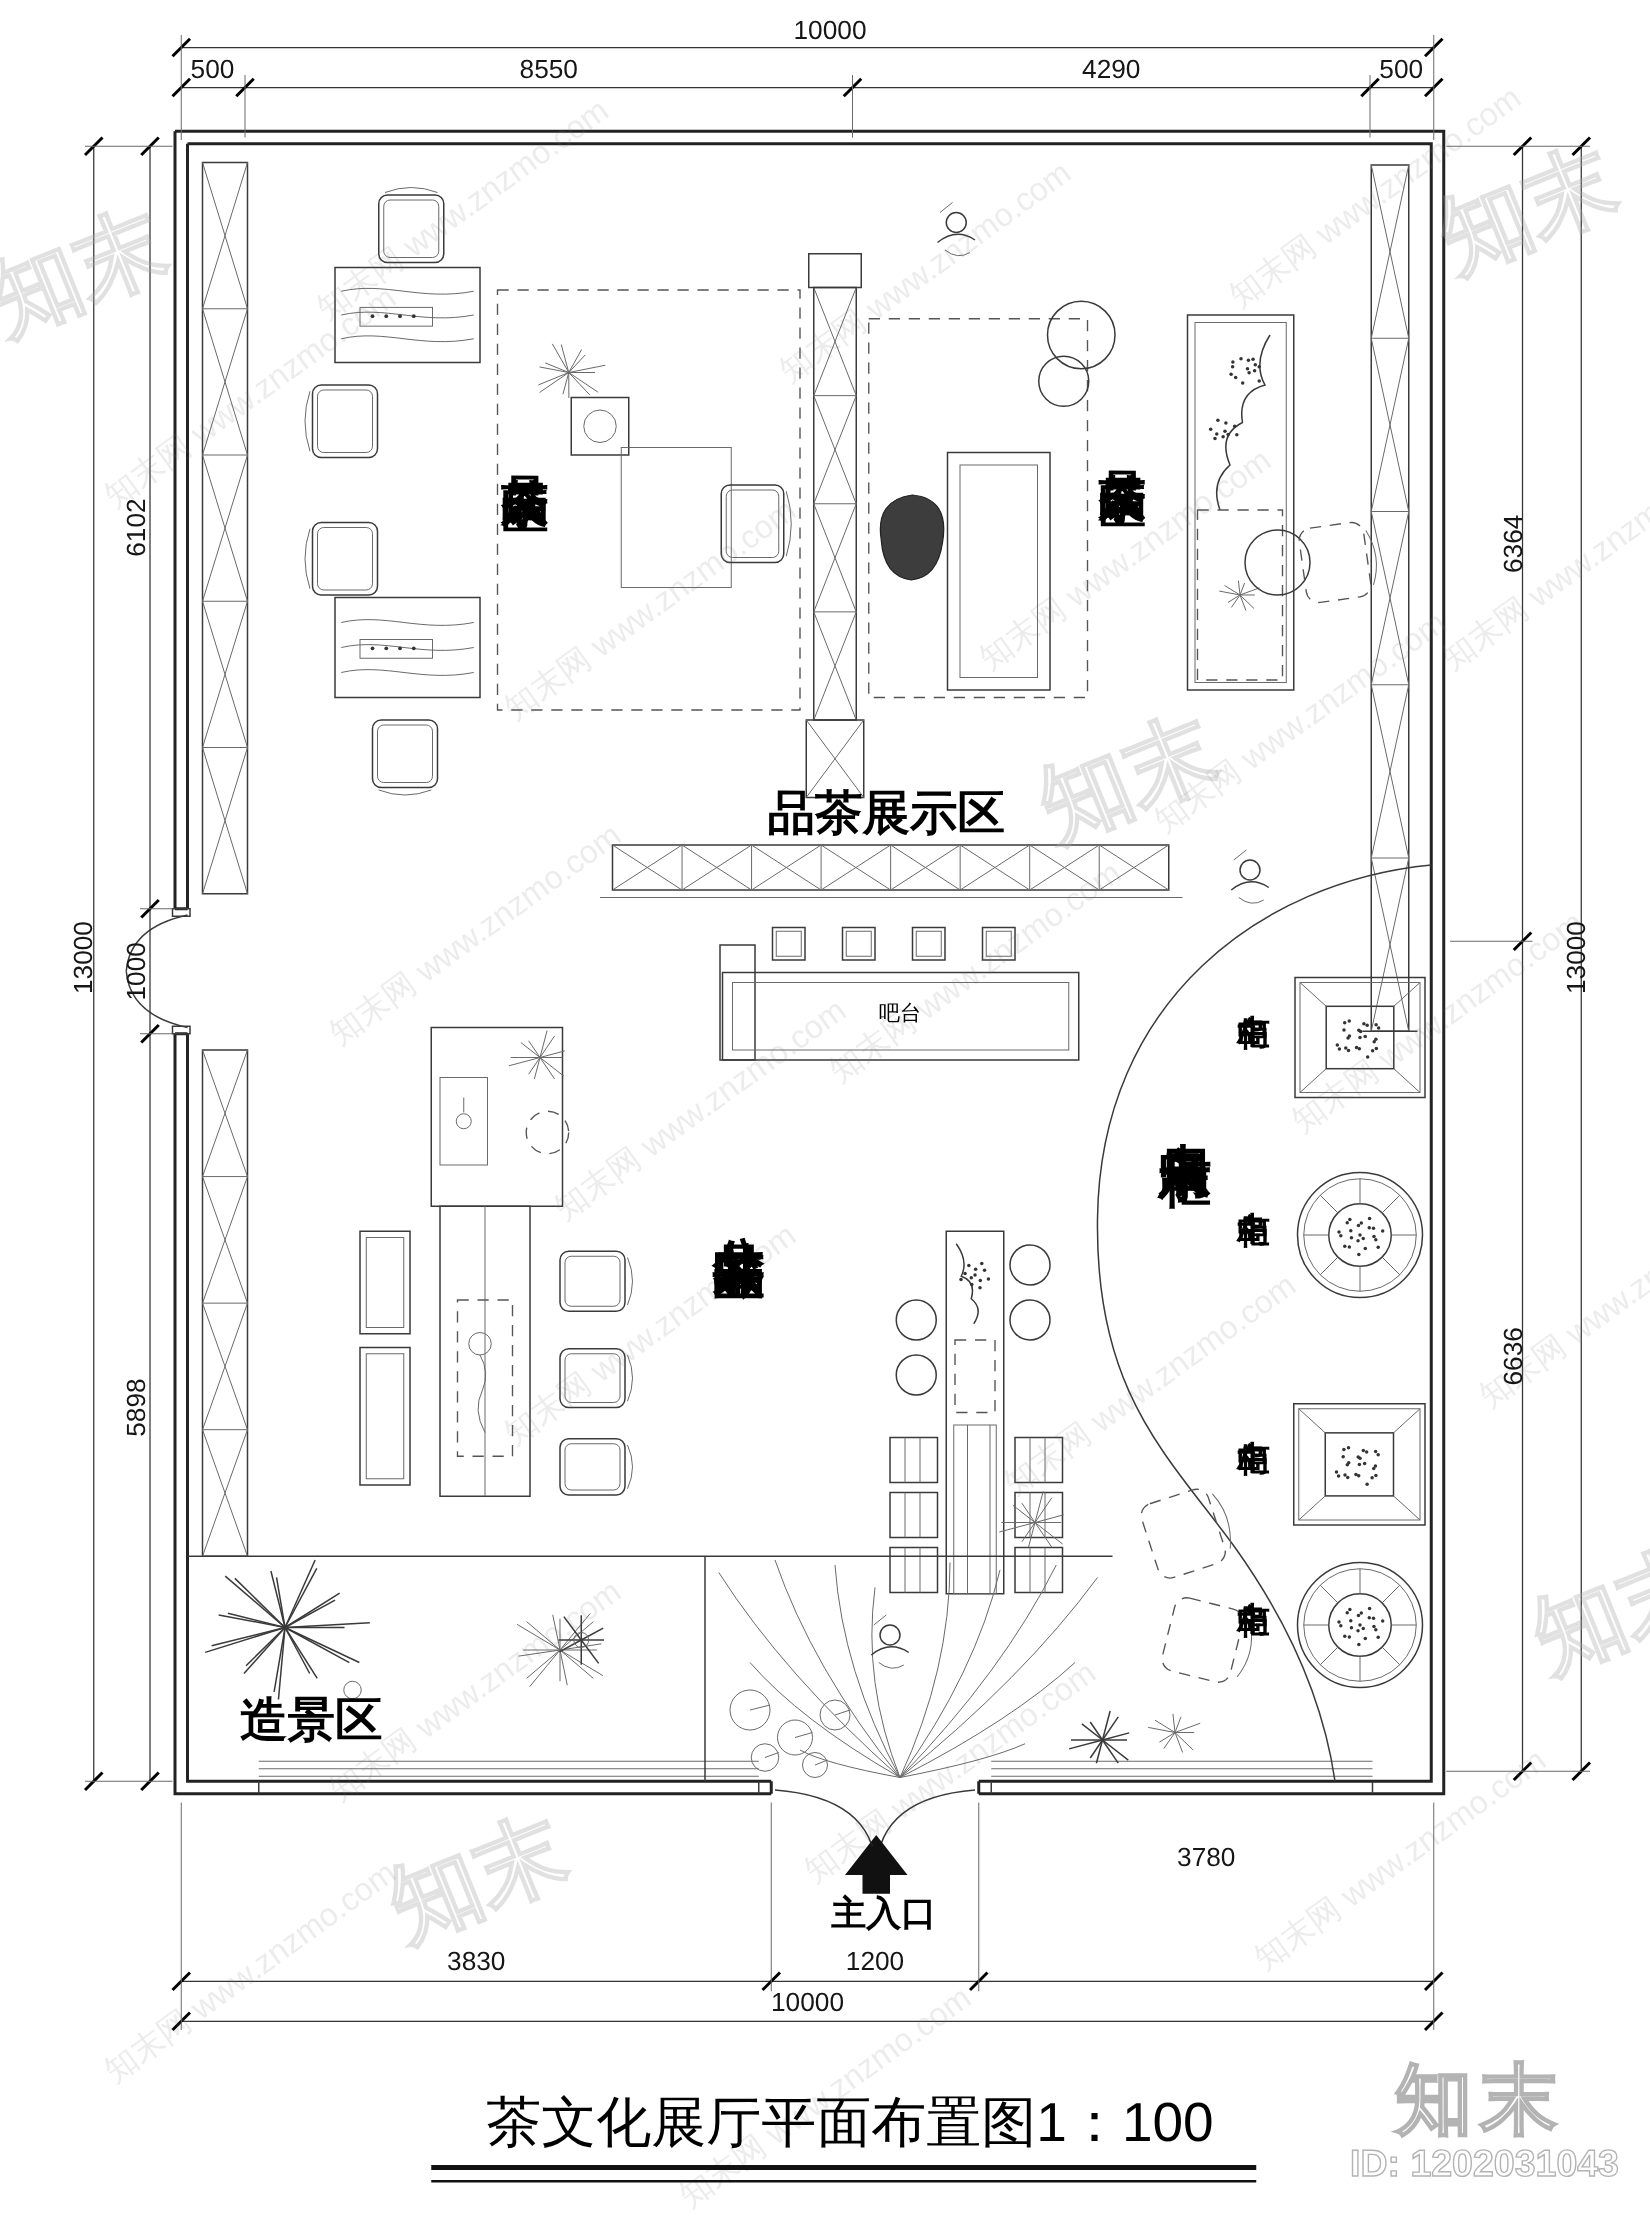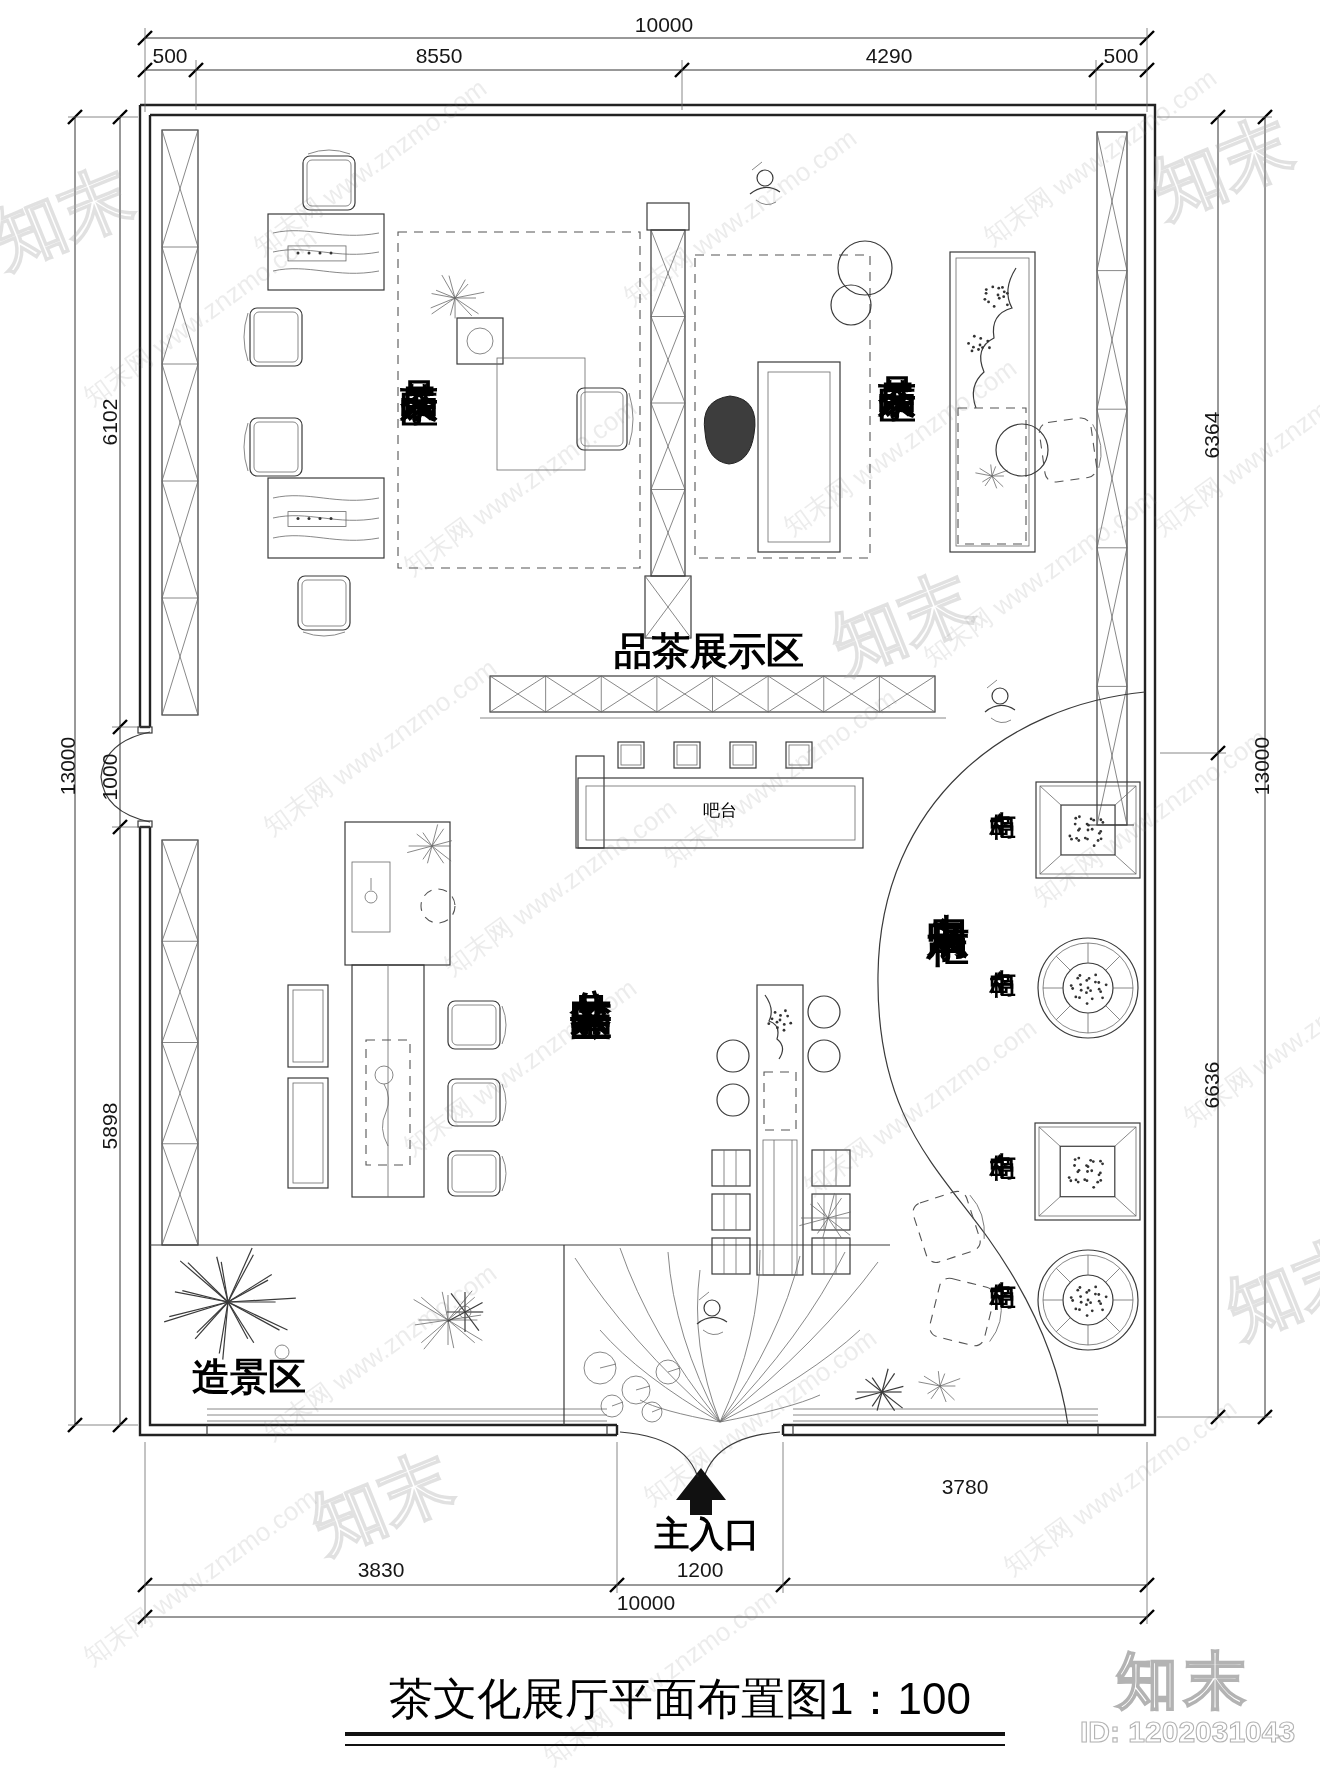--- a/index.html
+++ b/index.html
@@ -685,20 +685,20 @@
   <div class="lbl zone vert" style="left:876px;top:346px;font-size:38px">品茶展示区</div>
   <div class="lbl zone" style="left:614px;top:632px;font-size:38px">品茶展示区</div>
   <div class="lbl ctr" style="left:688px;top:802px;width:64px;font-size:17px;font-weight:normal">吧台</div>
   <div class="lbl zone vert" style="left:569px;top:956px;font-size:42px">公共品鉴区</div>
   <div class="lbl zone vert" style="left:926px;top:880px;font-size:42px">中岛展示柜</div>
   <div class="lbl zone vert" style="left:989px;top:791px;font-size:26px;letter-spacing:1px">中岛柜</div>
   <div class="lbl zone vert" style="left:989px;top:949px;font-size:26px;letter-spacing:1px">中岛柜</div>
   <div class="lbl zone vert" style="left:989px;top:1132px;font-size:26px;letter-spacing:1px">中岛柜</div>
   <div class="lbl zone vert" style="left:989px;top:1261px;font-size:26px;letter-spacing:1px">中岛柜</div>
   <div class="lbl zone" style="left:192px;top:1358px;font-size:38px">造景区</div>
-  <div class="lbl zone ctr" style="left:647px;top:1516px;width:120px;font-size:35px">主入口</div>
+  <div class="lbl zone ctr" style="left:647px;top:1516px;width:120px;font-size:28px">主入口</div>
 
   <div class="lbl ctr" style="left:320px;top:1676px;width:720px;font-size:44px;color:#000">茶文化展厅平面布置图1：100</div>
   <div class="rule" style="left:345px;top:1732px;width:660px"></div>
 
   <div class="lbl outline" style="left:1116px;top:1648px;font-size:62px;letter-spacing:6px">知末</div>
   <div class="lbl outline" style="left:1080px;top:1716px;font-size:30px;-webkit-text-stroke-width:1.1px">ID: 1202031043</div>
 </div>
 
 </body></html>

